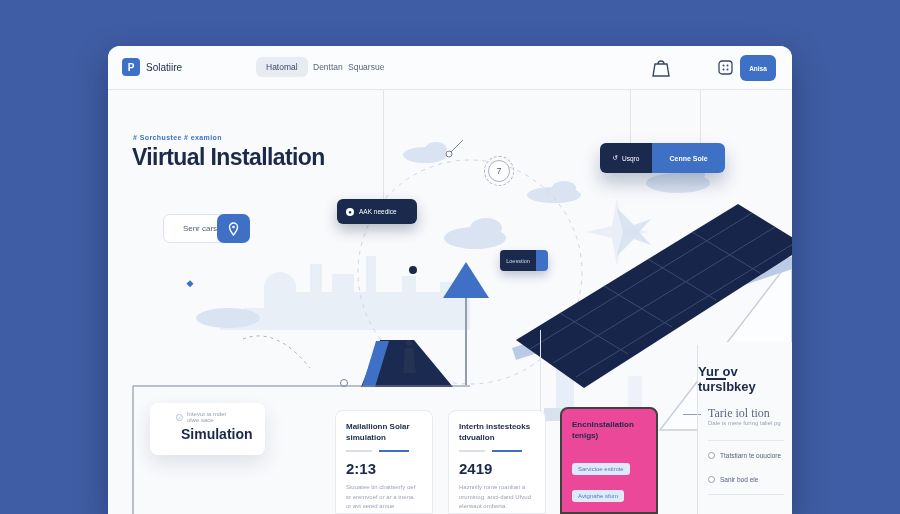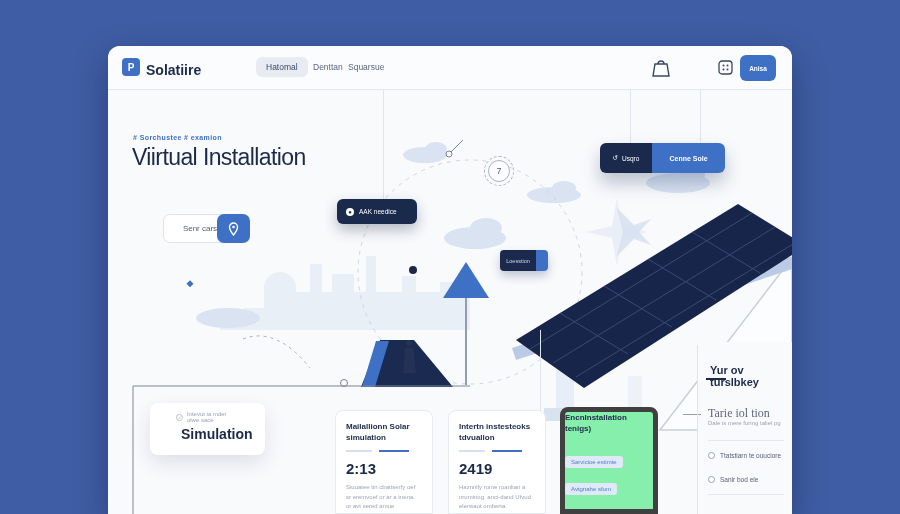--- a/index.html
+++ b/index.html
@@ -10,35 +10,35 @@
     position:absolute; left:108px; top:46px; width:684px; height:468px;
     background:#f9fafc; border-radius:12px 12px 0 0; overflow:hidden;
     box-shadow:0 12px 32px rgba(10,20,50,.35);
   }
   
   .header { position:absolute; left:0; top:0; width:684px; height:44px;
     background:#fbfcfe; border-bottom:1px solid #e4e7ee; z-index:6; }
   .logo-box { position:absolute; left:14px; top:12px; width:18px; height:18px;
     background:#3e71c6; border-radius:4px; color:#fff; font-size:10px; font-weight:bold;
     display:flex; align-items:center; justify-content:center; }
-  .logo-text { position:absolute; left:38px; top:16px; font-size:14px; font-weight:bold; color:#1b2a4a; }
+  .logo-text { position:absolute; left:38px; top:16px; font-size:10px; font-weight:normal; color:#1b2a4a; }
   .nav-pill { position:absolute; top:11px; font-size:8.5px; color:#3c4a68;
     background:#e9ebf2; border-radius:6px; padding:5px 10px; }
   .nav-link { position:absolute; top:16px; font-size:8.5px; color:#5a6780; }
   .search { position:absolute; left:270px; top:12px; width:164px; height:20px;
     background:#eceef4; border:none; border-radius:10px; font-size:8.5px; color:#6c7689;
     padding:0 12px; outline:none; font-family:"Liberation Sans", sans-serif; }
   .search::placeholder { color:#98a1b3; }
   .cta-btn { position:absolute; left:632px; top:9px; width:36px; height:26px;
     background:#3e71c6; border:none; border-radius:6px; color:#fff; font-size:6.5px; font-weight:bold; }
   .vline { position:absolute; width:1px; background:#e0e4ec; z-index:2; }
   
   .hero-tag { position:absolute; left:25px; top:88px; font-size:7px; color:#3e71c6;
     font-weight:bold; letter-spacing:.4px; z-index:3; }
-  .hero-title { position:absolute; left:24px; top:98px; font-size:23px; font-weight:400;
+  .hero-title { position:absolute; left:24px; top:98px; font-size:23px; font-weight:700;
     color:#1b2a4a; letter-spacing:-.6px; z-index:3; }
   .hero-sub { position:absolute; left:25px; top:136px; width:210px; font-size:8.5px;
     line-height:1.55; color:#8b94a8; z-index:3; }
   .btn-secondary { position:absolute; left:25px; top:168px; width:74px; height:29px;
     background:#fff; border:1px solid #dfe3ec; border-radius:7px; font-size:8px; color:#515e78; z-index:3;margin-left:30px; }
   .btn-pin { position:absolute; left:109px; top:168px; width:33px; height:29px;
     background:#3e71c6; border:none; border-radius:7px; z-index:3;
     display:flex; align-items:center; justify-content:center; }
   .badge-dark { position:absolute; left:229px; top:153px; width:80px; height:25px;
     background:#1a2a4c; border-radius:6px; color:#fff; display:flex; align-items:center;
@@ -69,29 +69,29 @@
   .sim-title { font-size:14px; font-weight:800; color:#1b2a4a; }
   .stat-card { position:absolute; top:364px; width:98px; height:104px; background:#fff;
     border:1px solid #e7eaf1; border-radius:8px 8px 0 0; z-index:5; padding:10px; }
   .stat-title { font-size:8px; font-weight:bold; color:#1b2a4a; line-height:1.4; }
   .stat-divider { display:flex; gap:7px; margin-top:7px; align-items:center; }
   .stat-divider .seg-gray { width:26px; height:2px; background:#d9dee8; }
   .stat-divider .seg-blue { width:30px; height:2px; background:#3e71c6; }
   .stat-value { margin-top:8px; font-size:15px; font-weight:800; color:#1b2a4a; }
   .stat-desc { margin-top:6px; font-size:6px; line-height:1.55; color:#9aa3b5; }
   .install-card { position:absolute; left:452px; top:361px; width:98px; height:107px;
-    background:#86efac; border:5px solid #404040; border-radius:8px 8px 0 0; z-index:5; }
+    background:#ec4899; border:2px solid #404040; border-radius:8px 8px 0 0; z-index:5; padding:10px; }
   .pill-link { display:inline-block; background:#dfe9f8; color:#4d7ec9; font-size:6px;
     padding:3px 6px; border-radius:3px; }
   
   .sidebar { position:absolute; left:590px; top:296px; width:94px; height:172px;
     background:#f9fafc; z-index:4; }
   .sidebar-divider { position:absolute; left:589px; top:299px; width:1px; height:169px;
     background:#dfe3eb; z-index:5; }
-  .sb-heading { position:absolute; left:12px; top:22px; font-size:11px; font-weight:800; color:#1b2a4a; }
+  .sb-heading { position:absolute; left:0; top:22px; font-size:13px; font-weight:800; color:#1b2a4a; }
   .sb-underline { position:absolute; left:8px; top:36px; width:20px; height:2px; background:#1b2a4a; }
   .sb-tick { position:absolute; left:-15px; top:72px; width:18px; height:1px; background:#949dae; z-index:6; }
   .sb-label { position:absolute; left:10px; top:64px; font-size:12px; color:#5a687f;font-family:Liberation Serif, serif; }
   .sb-sublabel { position:absolute; left:10px; top:78px; width:80px; font-size:6px; color:#9aa3b5; }
   .sb-hr { position:absolute; left:10px; width:76px; height:1px; background:#e3e7ee; }
   .sb-option { position:absolute; left:10px; display:flex; align-items:center; gap:5px;
     font-size:6.5px; color:#55617a; }
   .radio { width:7px; height:7px; border:1px solid #98a1b3; border-radius:50%; background:#fff; }
 </style>
 </head>

